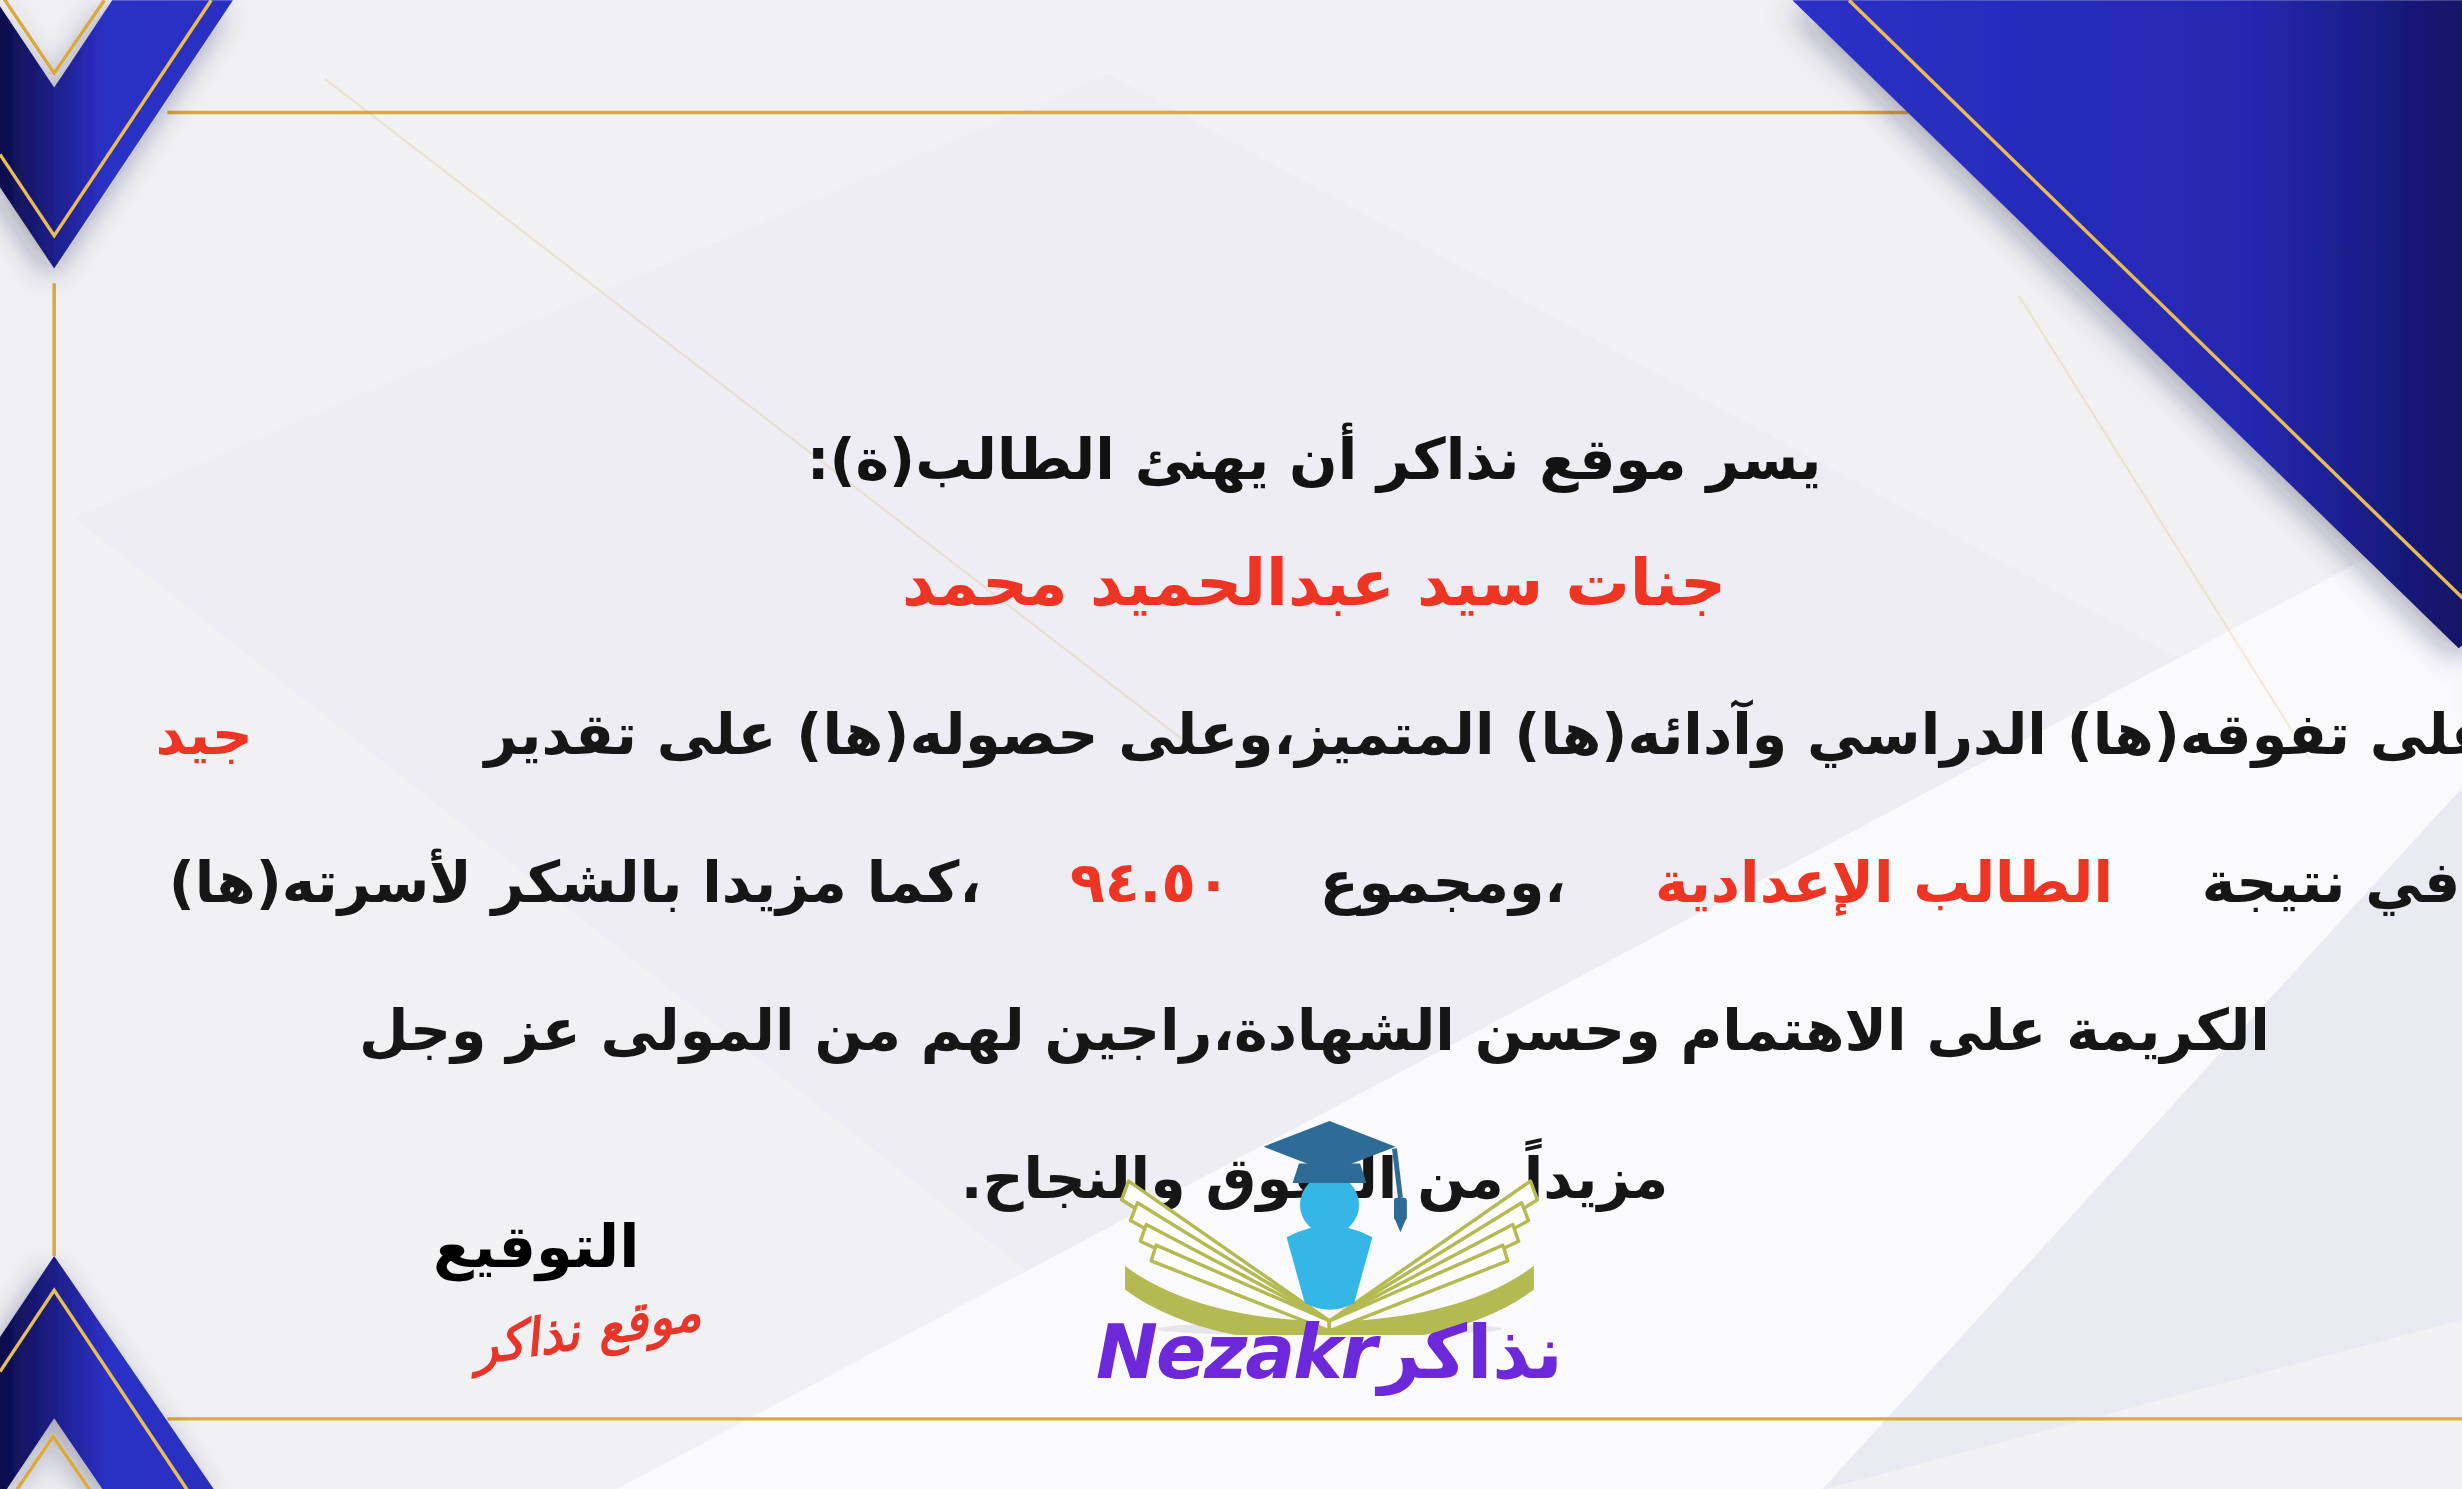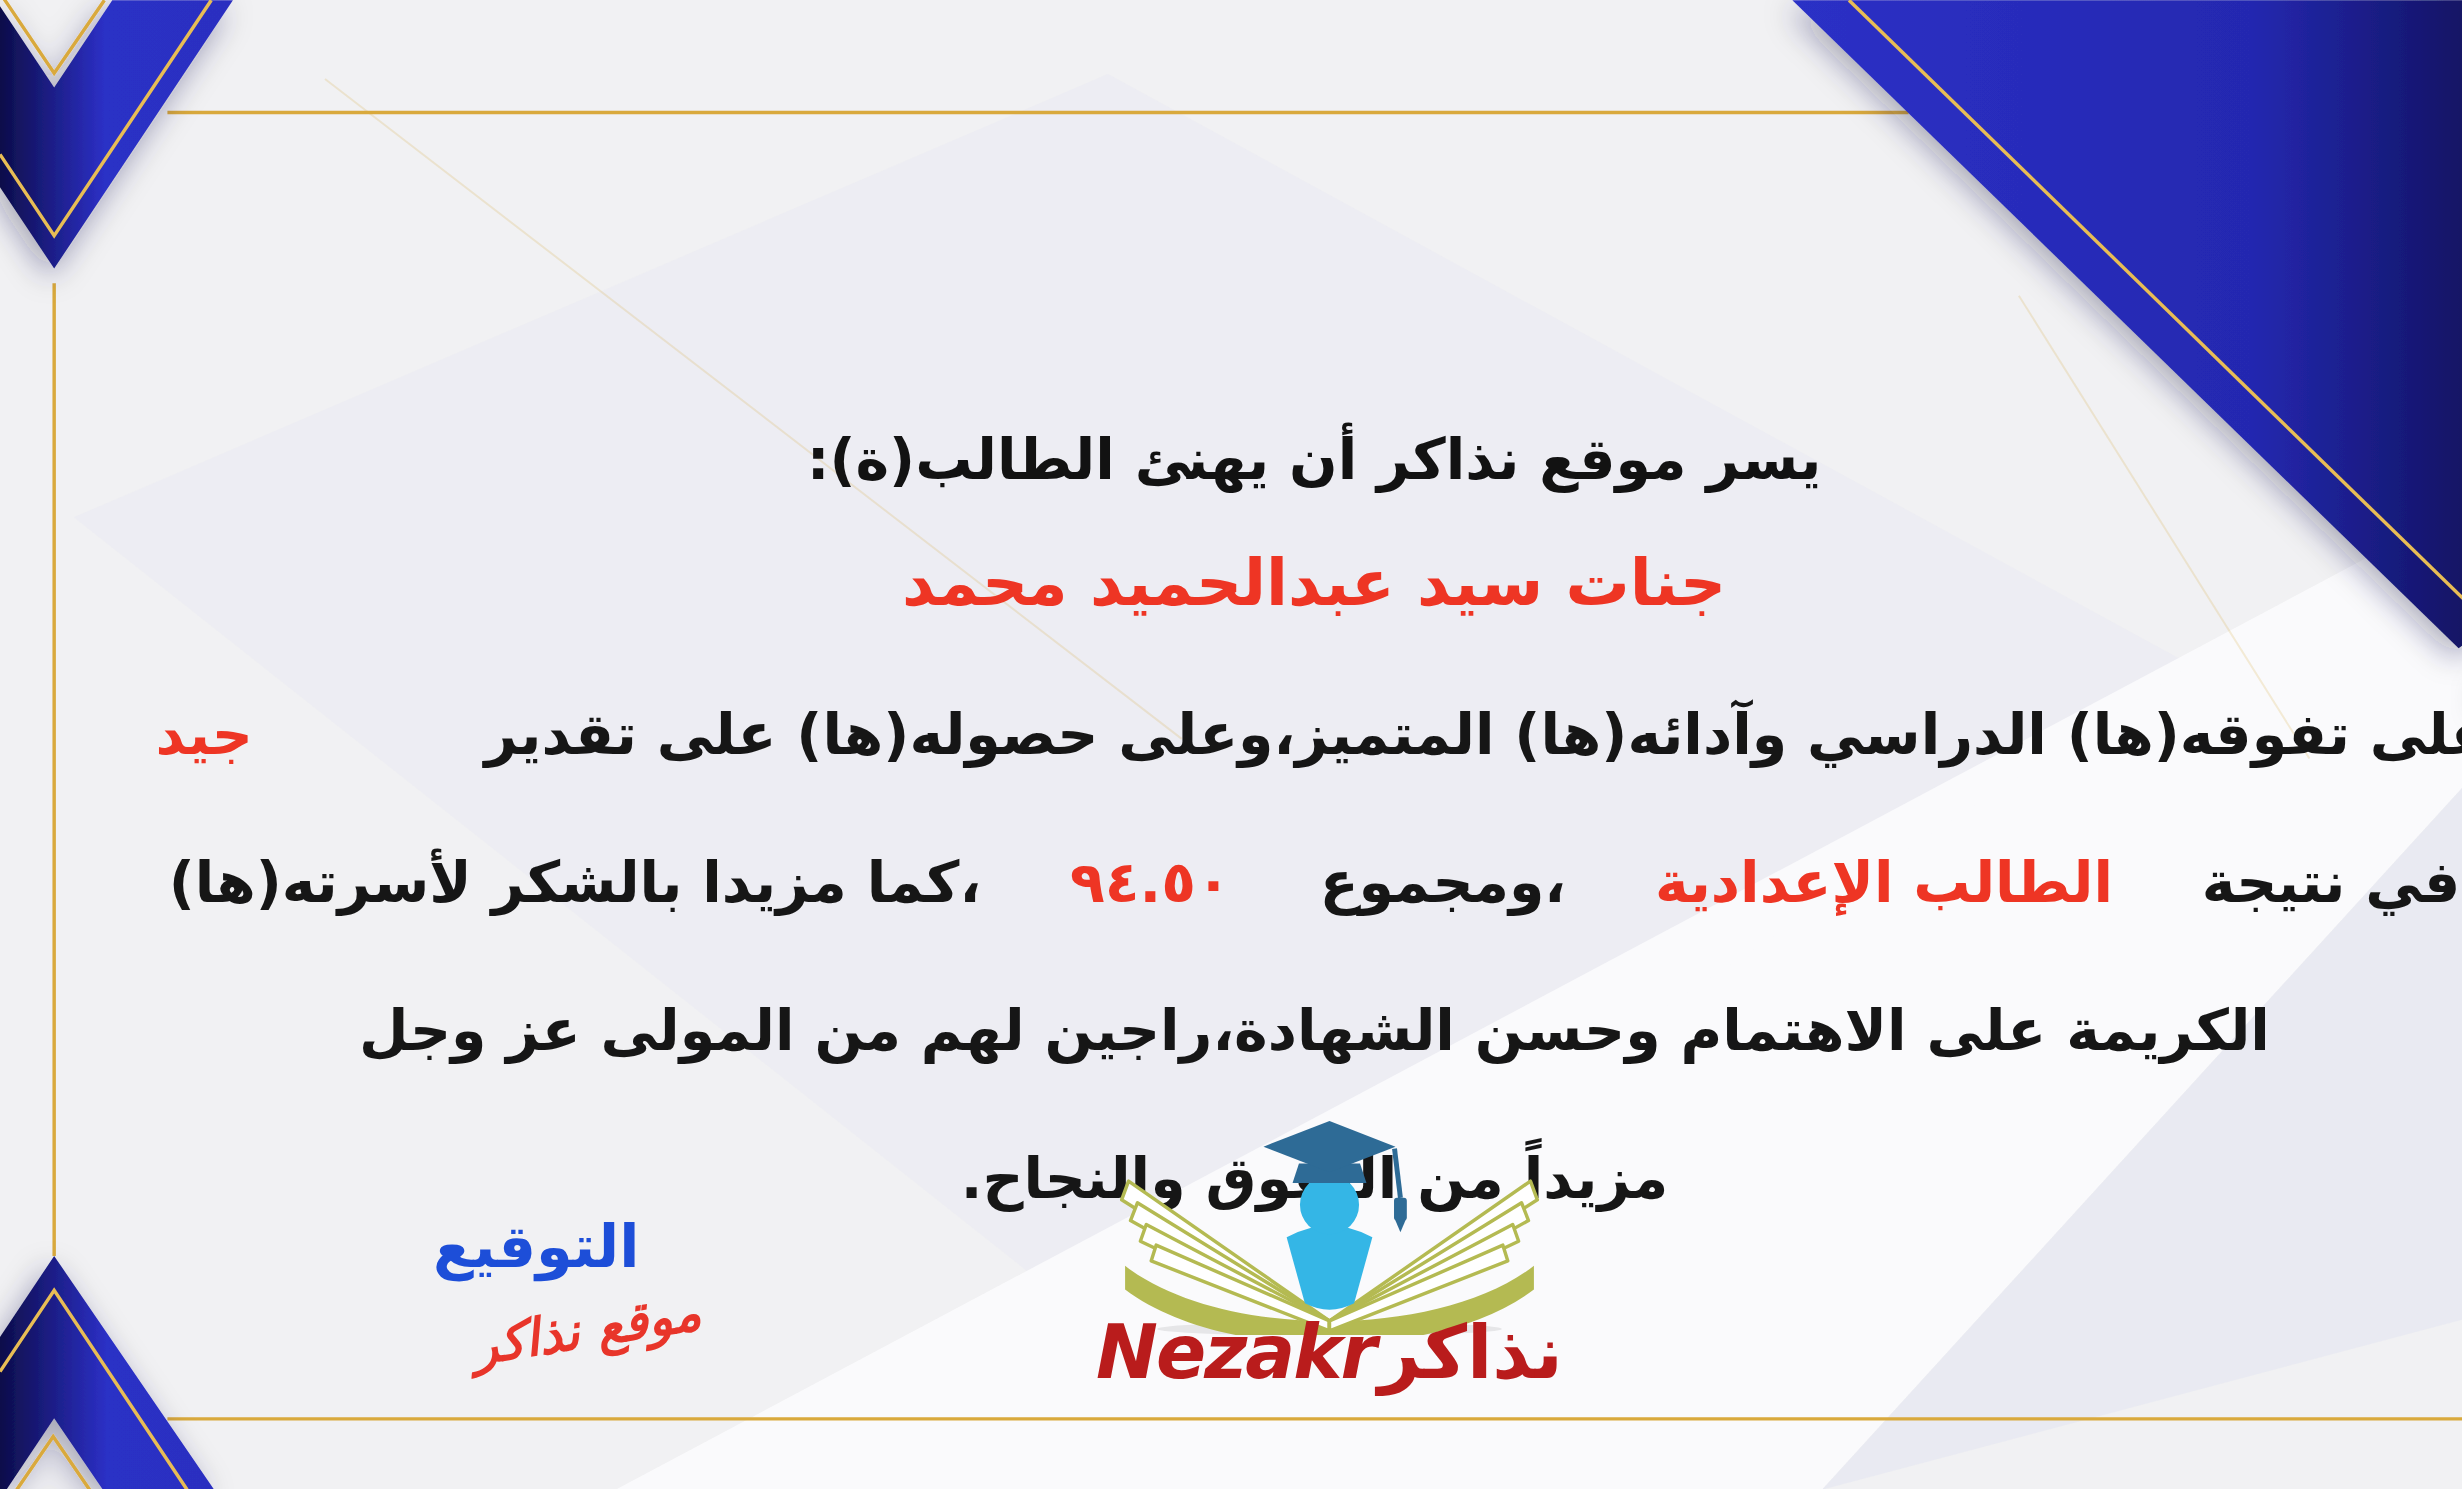--- a/index.html
+++ b/index.html
@@ -17,30 +17,30 @@
   .intro{left:0;top:426px;width:100%;text-align:center;
     font-size:57px;font-weight:bold;color:#121212;}
   .name{left:0;top:546px;width:100%;text-align:center;
     font-size:64px;font-weight:bold;color:#ee3524;}
   .bodytext{left:74px;top:660px;width:2481px;text-align:center;
     font-size:57px;font-weight:bold;color:#161616;}
   .bodytext .line{height:148px;line-height:148px;white-space:nowrap;}
   .red{color:#ee3524;}
   .slot{margin:8px 69px;}
   .grade-slot{margin-left:16px;margin-right:212px;}
-  .sig-label{left:433px;top:1212px;font-size:59px;font-weight:bold;color:#1d4ed8;}
+  .sig-label{left:433px;top:1212px;font-size:59px;font-weight:bold;color:#000000;}
   .sig-script{
     left:424px;top:1300px;width:325px;text-align:center;
     font-size:51px;font-style:italic;font-weight:bold;color:#e8352a;
     transform:rotate(-9deg);
   }
   .logo{position:absolute;left:1098px;top:1108px;z-index:2;}
   .brand{
     position:absolute;left:1024px;top:1309px;width:611px;z-index:3;
-    text-align:center;font-weight:bold;font-size:74px;color:#b91c1c;
+    text-align:center;font-weight:bold;font-size:74px;color:#6d28d9;
     direction:ltr;white-space:nowrap;
   }
   .brand .latin{font-style:italic;letter-spacing:-2px;}
   .brand .ar{margin-left:3px;}
 </style>
 </head>
 <body>
 
 <div class="page">
 

